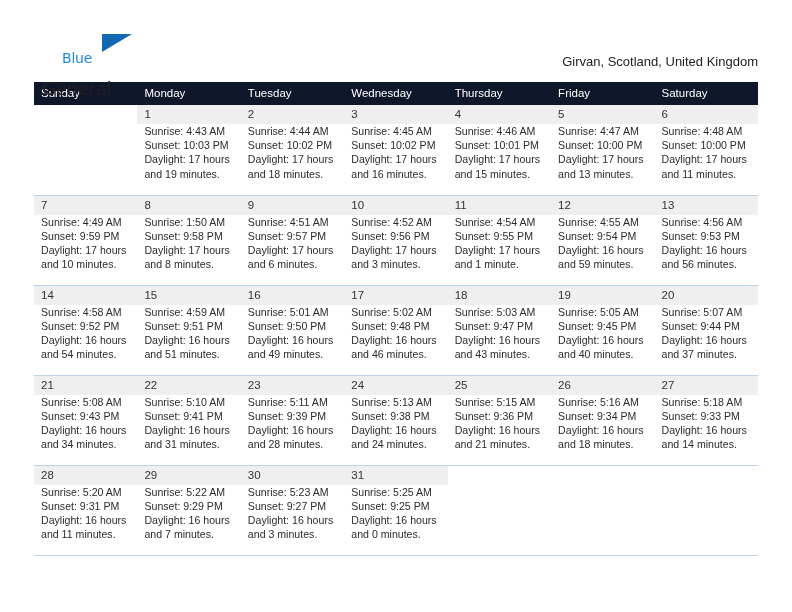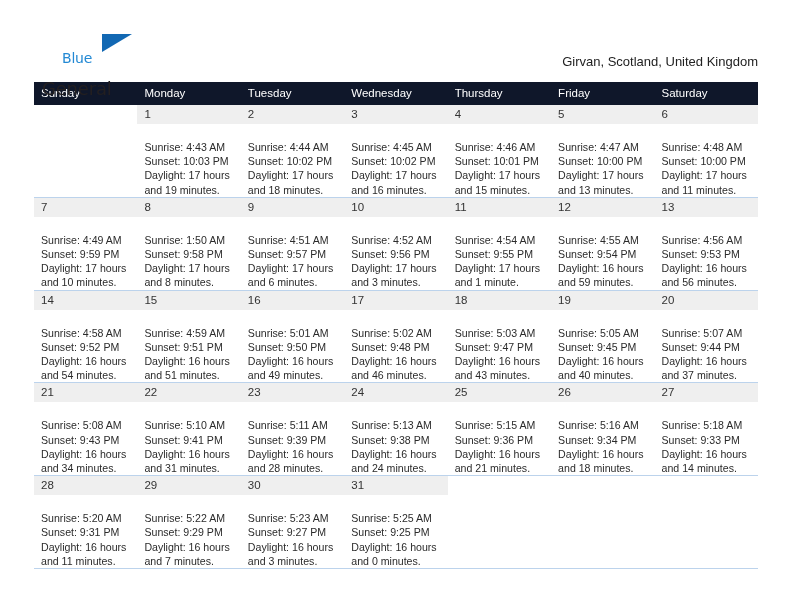--- a/index.html
+++ b/index.html
@@ -118,21 +118,21 @@
     padding: 3px 0 4px 7px;
     min-height: 12px;
   }
   td.blank .daynum {
     background: #ffffff;
   }
   td.blank {
     background: #ffffff;
   }
   .lines {
-    padding: 16px 6px 0 7px;
+    padding: 0 6px 0 7px;
     font-size: 10.6px;
     line-height: 14.2px;
     color: #2b2b2b;
   }
   .lines div {
     white-space: nowrap;
   }
 </style>
 </head>
 <body>

